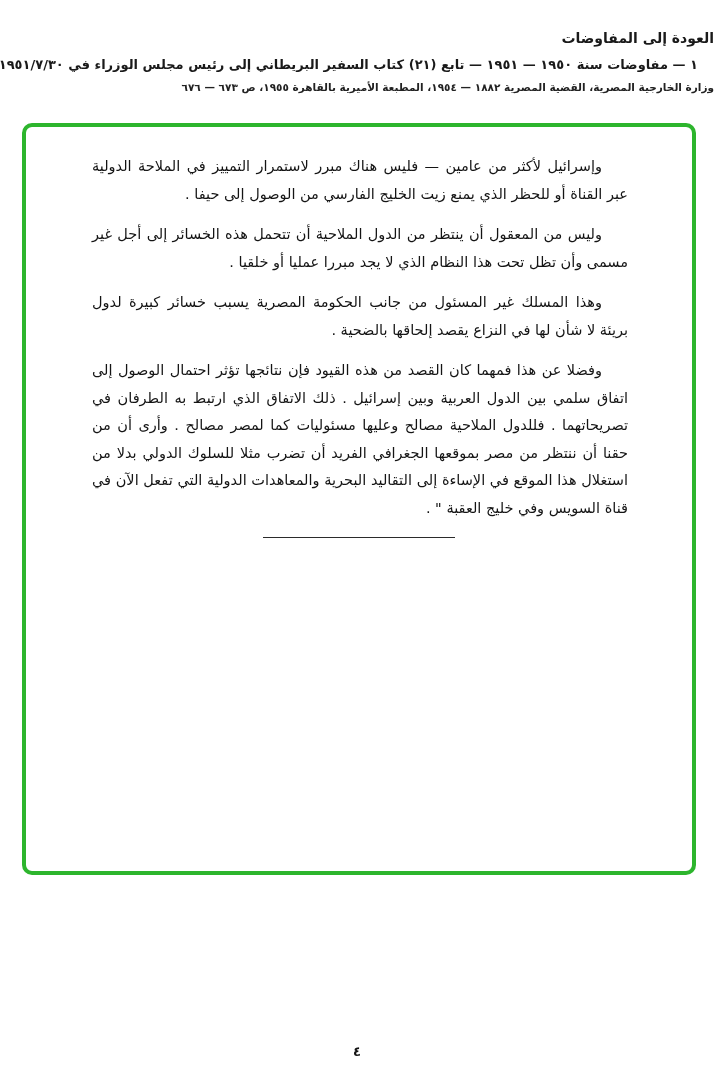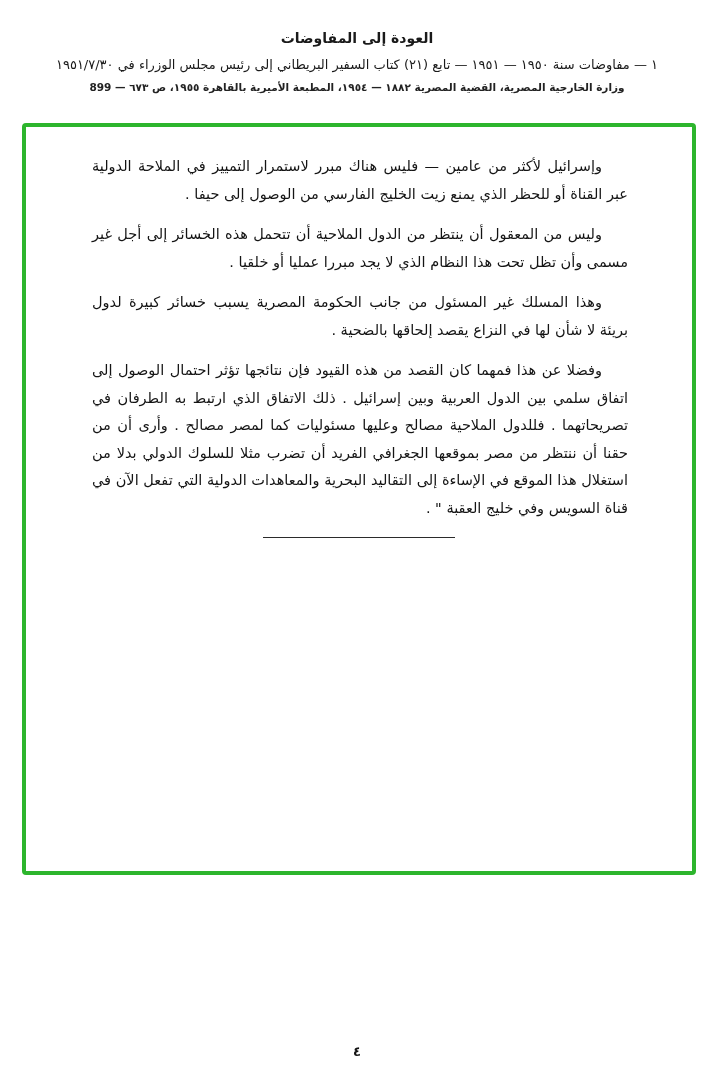--- a/index.html
+++ b/index.html
@@ -7,50 +7,50 @@
   body {
     width: 714px;
     height: 1081px;
     position: relative;
     font-family: "DejaVu Sans", sans-serif;
     direction: rtl;
     color: #1a1a1a;
     overflow: hidden;
   }
   .doc-header {
-    text-align: center;
+    text-align: right;
     padding-top: 30px;
   }
   .doc-title {
     font-size: 14px;
     font-weight: bold;
     margin-bottom: 11px;
     letter-spacing: 0.5px;
   }
   .doc-subtitle {
     font-size: 13px;
-    font-weight: normal;
-    padding: 0 24px;
+    font-weight: bold;
+    padding: 0 16px;
     margin-bottom: 9px;
     white-space: nowrap;
   }
   .doc-source {
     font-size: 10.5px;
     font-weight: bold;
     color: #222;
     margin-bottom: 0;
   }
   .highlight-box {
     position: absolute;
     left: 22px;
     top: 123px;
     width: 674px;
     height: 752px;
     border: 4px solid #2db52d;
-    border-radius: 4px;
+    border-radius: 10px;
     background: transparent;
   }
   .body-text {
     padding: 26px 64px 0 66px;
     font-size: 14.5px;
     line-height: 1.9;
     text-align: justify;
     text-justify: inter-word;
     color: #141414;
   }
@@ -74,21 +74,21 @@
     font-weight: bold;
     color: #111;
   }
 </style>
 </head>
 <body>
 
 <header class="doc-header">
   <h1 class="doc-title">العودة إلى المفاوضات</h1>
   <div class="doc-subtitle">١ — مفاوضات سنة ١٩٥٠ — ١٩٥١ — تابع (٢١) كتاب السفير البريطاني إلى رئيس مجلس الوزراء في ١٩٥١/٧/٣٠</div>
-  <div class="doc-source">وزارة الخارجية المصرية، القضية المصرية ١٨٨٢ — ١٩٥٤، المطبعة الأميرية بالقاهرة ١٩٥٥، ص ٦٧٣ — 899</div>
+  <div class="doc-source">وزارة الخارجية المصرية، القضية المصرية ١٨٨٢ — ١٩٥٤، المطبعة الأميرية بالقاهرة ١٩٥٥، ص ٦٧٣ — ٦٧٦</div>
 </header>
 
 <div class="highlight-box" style="border-color: rgb(45, 181, 45);">
   <div class="body-text">
     <p>وإسرائيل لأكثر من عامين — فليس هناك مبرر لاستمرار التمييز في الملاحة الدولية عبر القناة أو للحظر الذي يمنع زيت الخليج الفارسي من الوصول إلى حيفا .</p>
     <p>وليس من المعقول أن ينتظر من الدول الملاحية أن تتحمل هذه الخسائر إلى أجل غير مسمى وأن تظل تحت هذا النظام الذي لا يجد مبررا عمليا أو خلقيا .</p>
     <p>وهذا المسلك غير المسئول من جانب الحكومة المصرية يسبب خسائر كبيرة لدول بريئة لا شأن لها في النزاع يقصد إلحاقها بالضحية .</p>
     <p>وفضلا عن هذا فمهما كان القصد من هذه القيود فإن نتائجها تؤثر احتمال الوصول إلى اتفاق سلمي بين الدول العربية وبين إسرائيل . ذلك الاتفاق الذي ارتبط به الطرفان في تصريحاتهما . فللدول الملاحية مصالح وعليها مسئوليات كما لمصر مصالح . وأرى أن من حقنا أن ننتظر من مصر بموقعها الجغرافي الفريد أن تضرب مثلا للسلوك الدولي بدلا من استغلال هذا الموقع في الإساءة إلى التقاليد البحرية والمعاهدات الدولية التي تفعل الآن في قناة السويس وفي خليج العقبة " .</p>
   </div>
   <div class="divider"></div>

